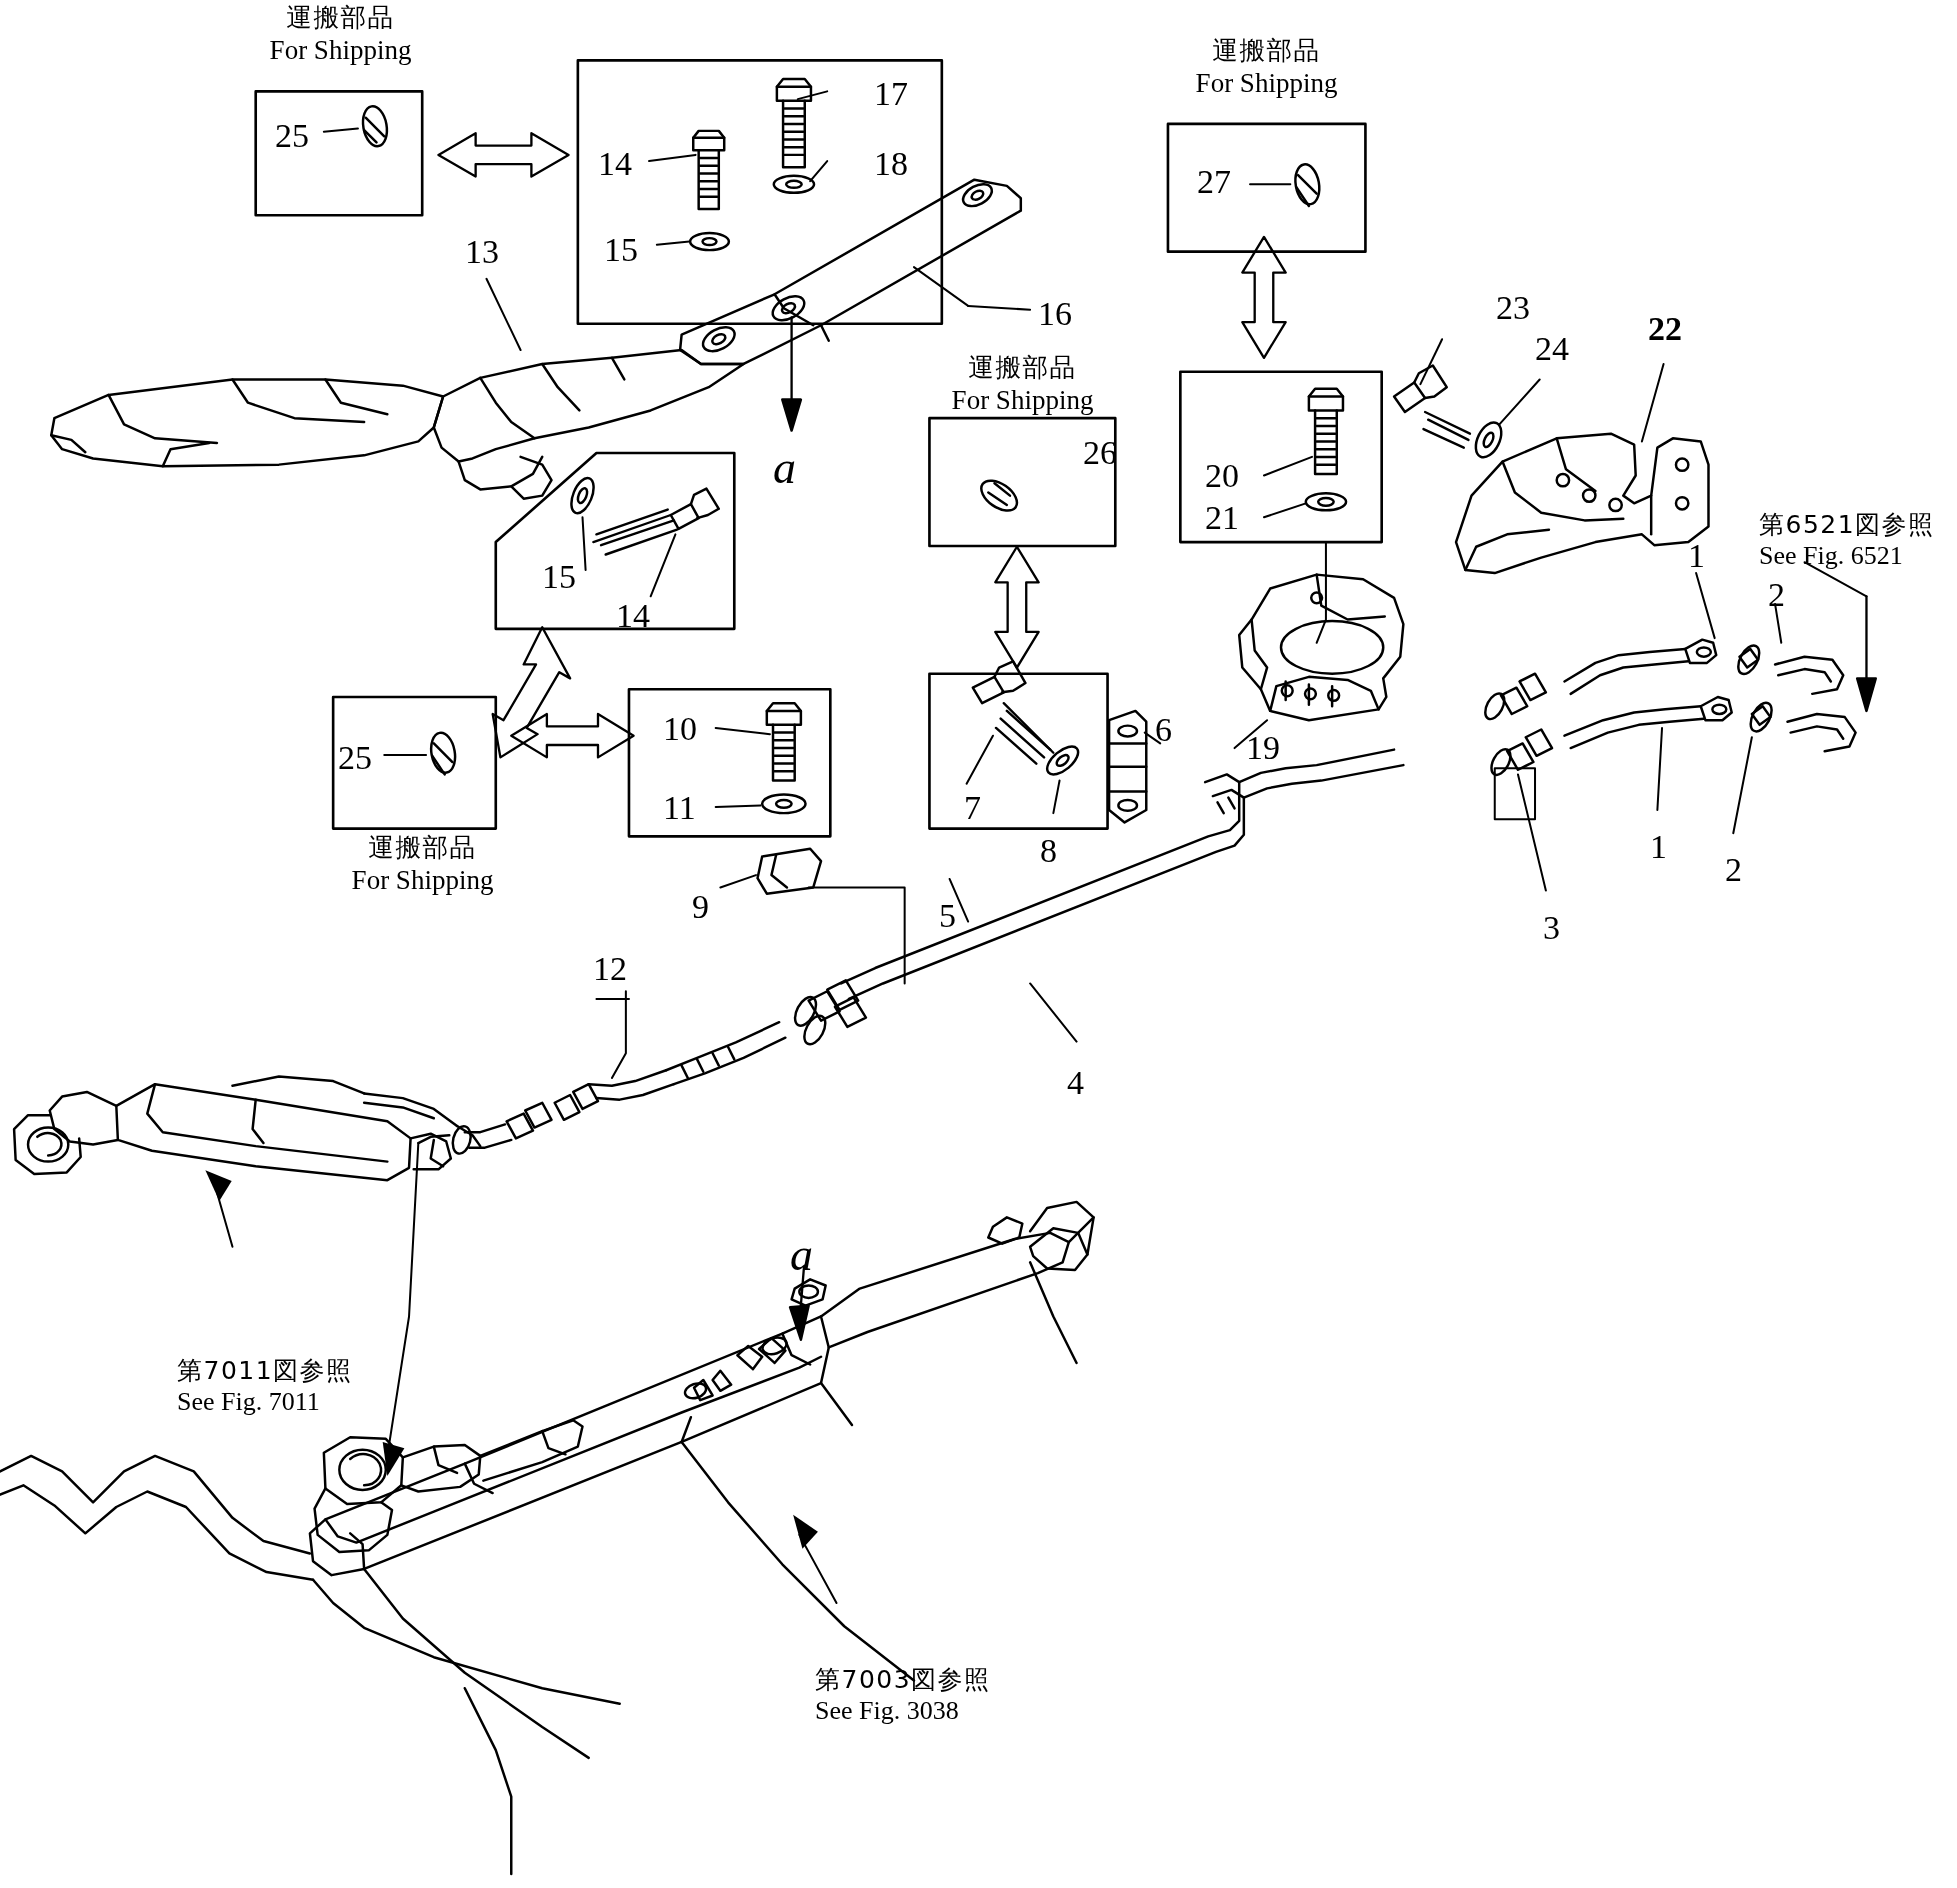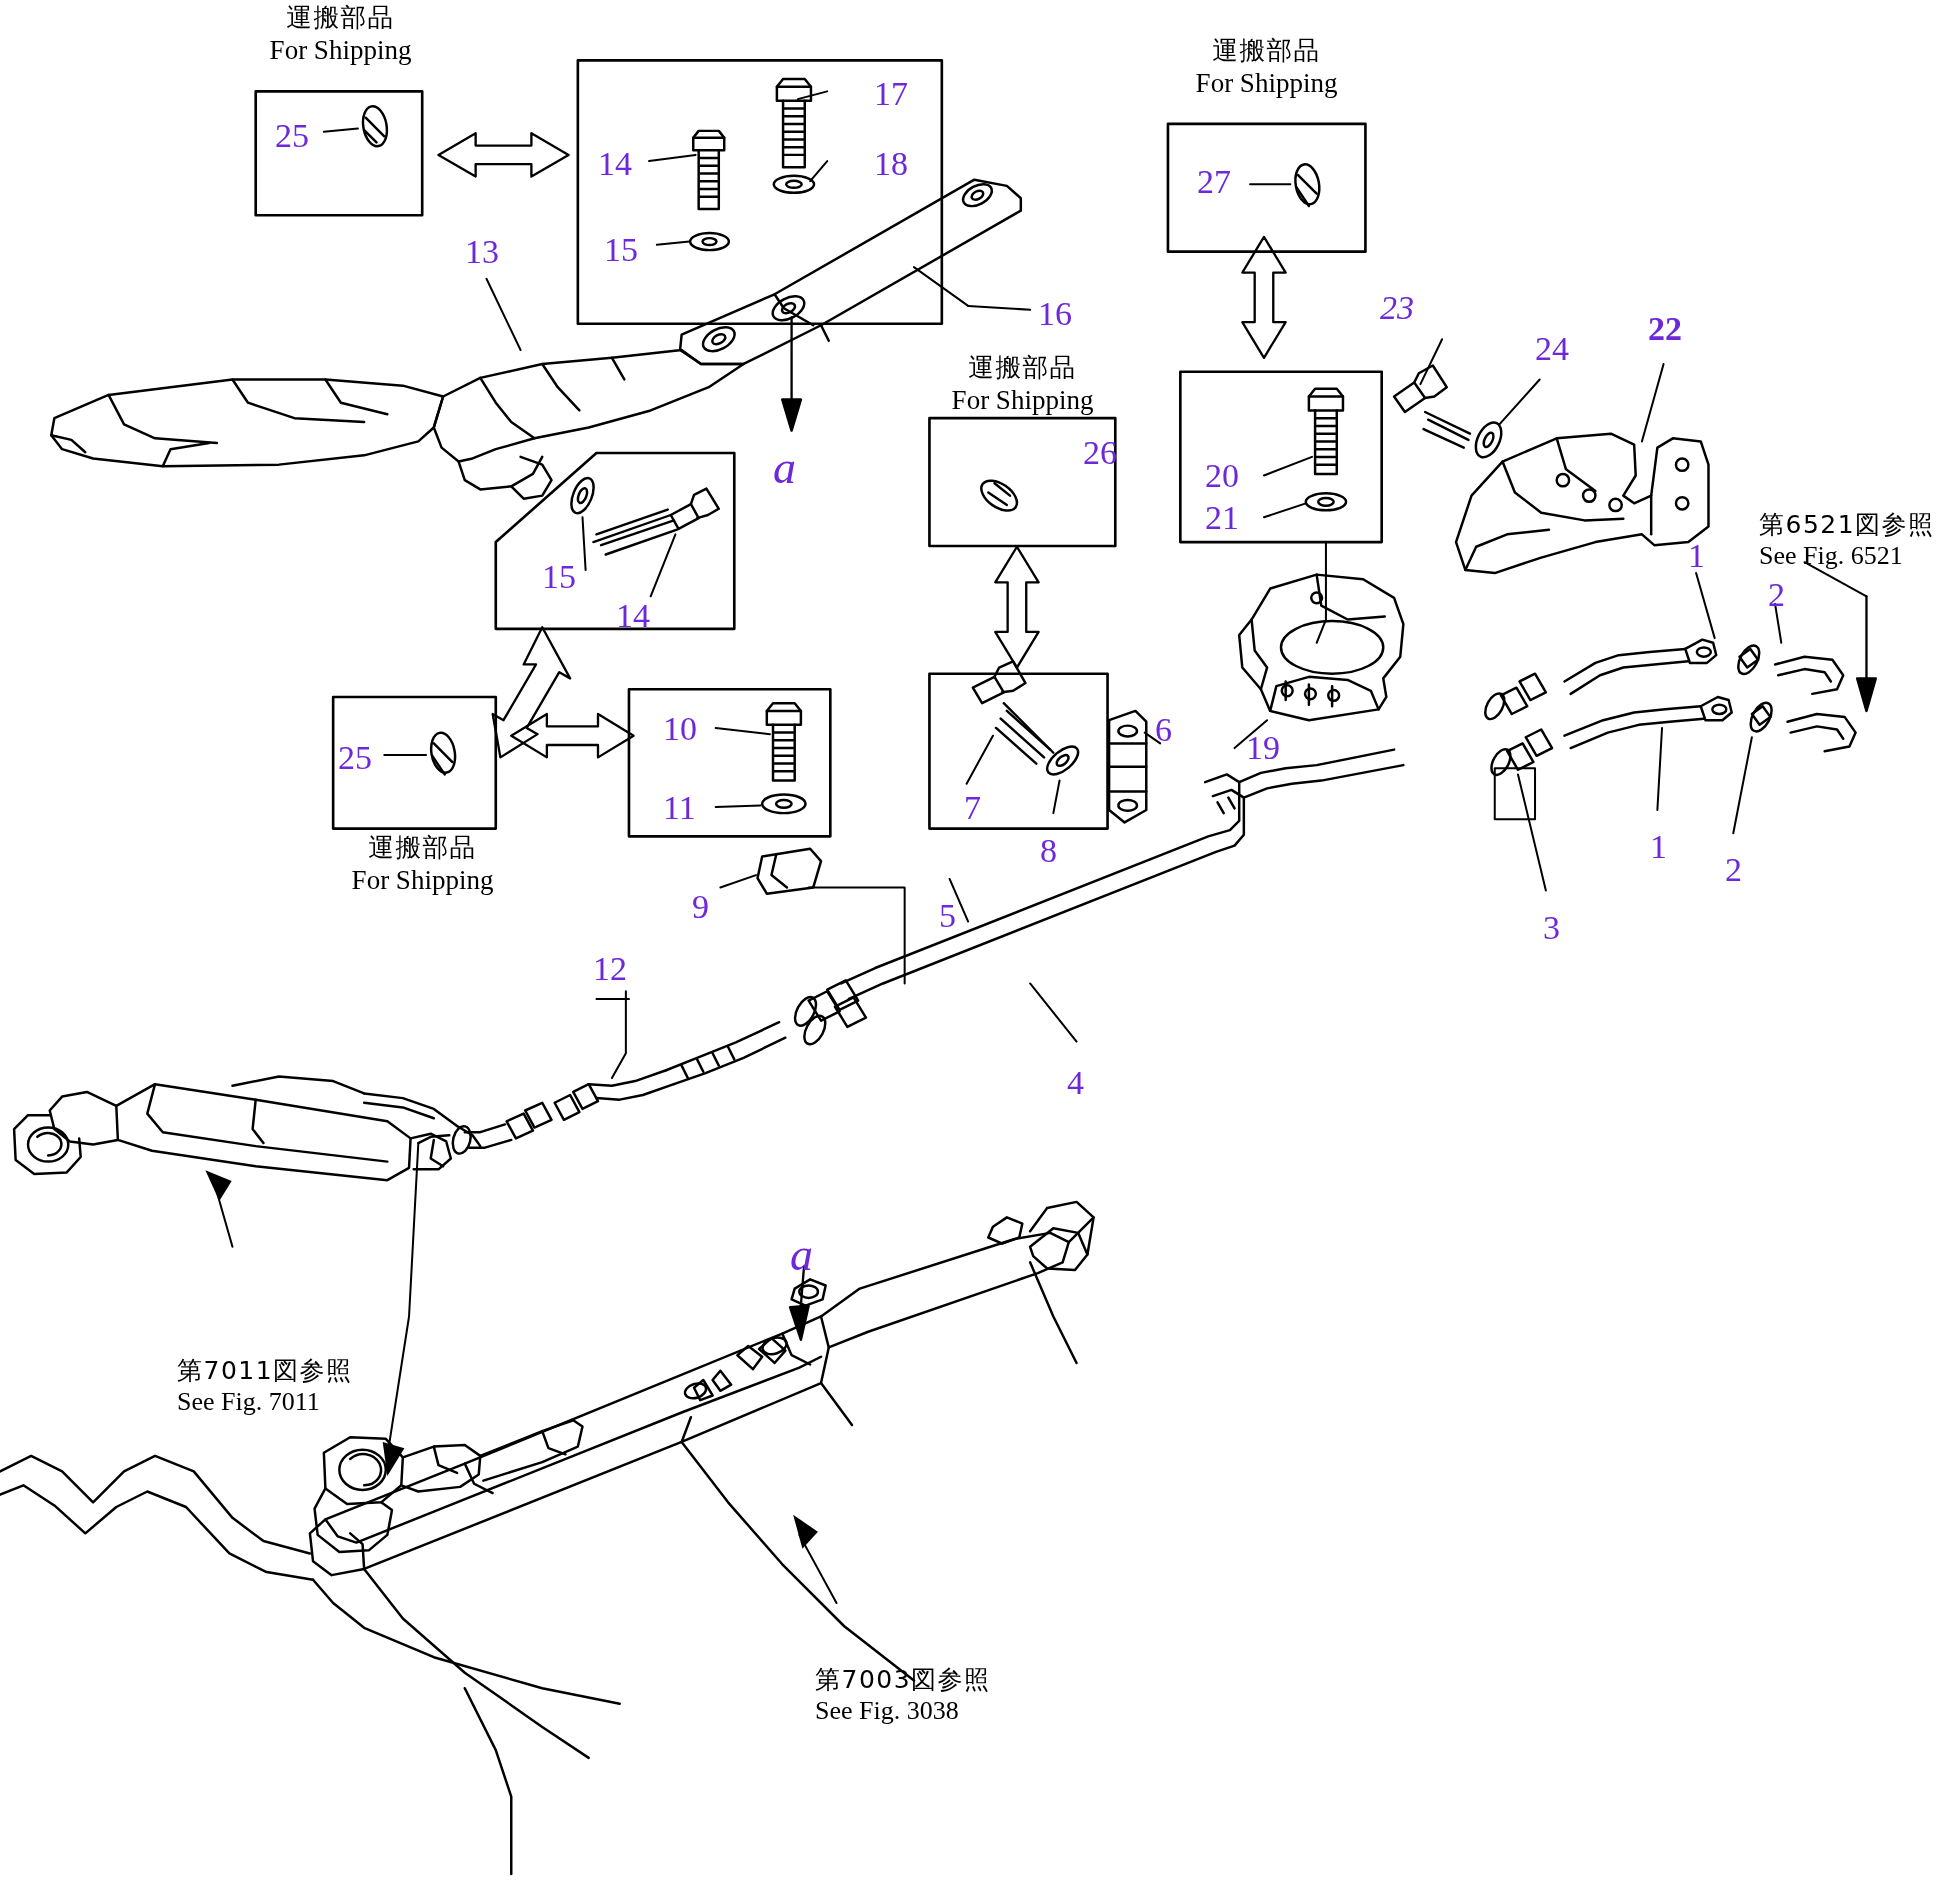--- a/index.html
+++ b/index.html
@@ -18,21 +18,21 @@
     overflow: hidden;
   }
   #artwork {
     position: absolute;
     left: 0; top: 0;
     width: 1958px;
     height: 1888px;
   }
   .lbl {
     position: absolute;
-    color: #6d28d9;
+    color: #000000;
     font-family: "Liberation Serif", serif;
     white-space: pre;
     line-height: 1.08;
   }
   .num {
     font-size: 34px;
     font-weight: 400;
     font-family: "Liberation Serif", serif;
   }
   .callout-a {
@@ -519,21 +519,21 @@
   <div class="lbl num" style="left:604px; top:232px;">15</div>
   <div class="lbl num" style="left:616px; top:598px;">14</div>
   <div class="lbl num" style="left:542px; top:559px;">15</div>
   <div class="lbl num" style="left:1038px; top:296px;">16</div>
   <div class="lbl num" style="left:874px; top:76px;">17</div>
   <div class="lbl num" style="left:874px; top:146px;">18</div>
   <div class="lbl num" style="left:1246px; top:730px;">19</div>
   <div class="lbl num" style="left:1205px; top:458px;">20</div>
   <div class="lbl num" style="left:1205px; top:500px;">21</div>
   <div class="lbl num" style="left:1648px; top:311px;font-weight:bold;">22</div>
-  <div class="lbl num" style="left:1380px; top:290px;font-style:italic;">23</div>
+  <div class="lbl num" style="left:1496px; top:290px;">23</div>
   <div class="lbl num" style="left:1535px; top:331px;">24</div>
   <div class="lbl num" style="left:275px; top:118px;">25</div>
   <div class="lbl num" style="left:338px; top:740px;">25</div>
   <div class="lbl num" style="left:1044px; top:435px;margin-left:39px;">26</div>
   <div class="lbl num" style="left:1197px; top:164px;">27</div>
 
 </div>
 
 
 </body></html>

